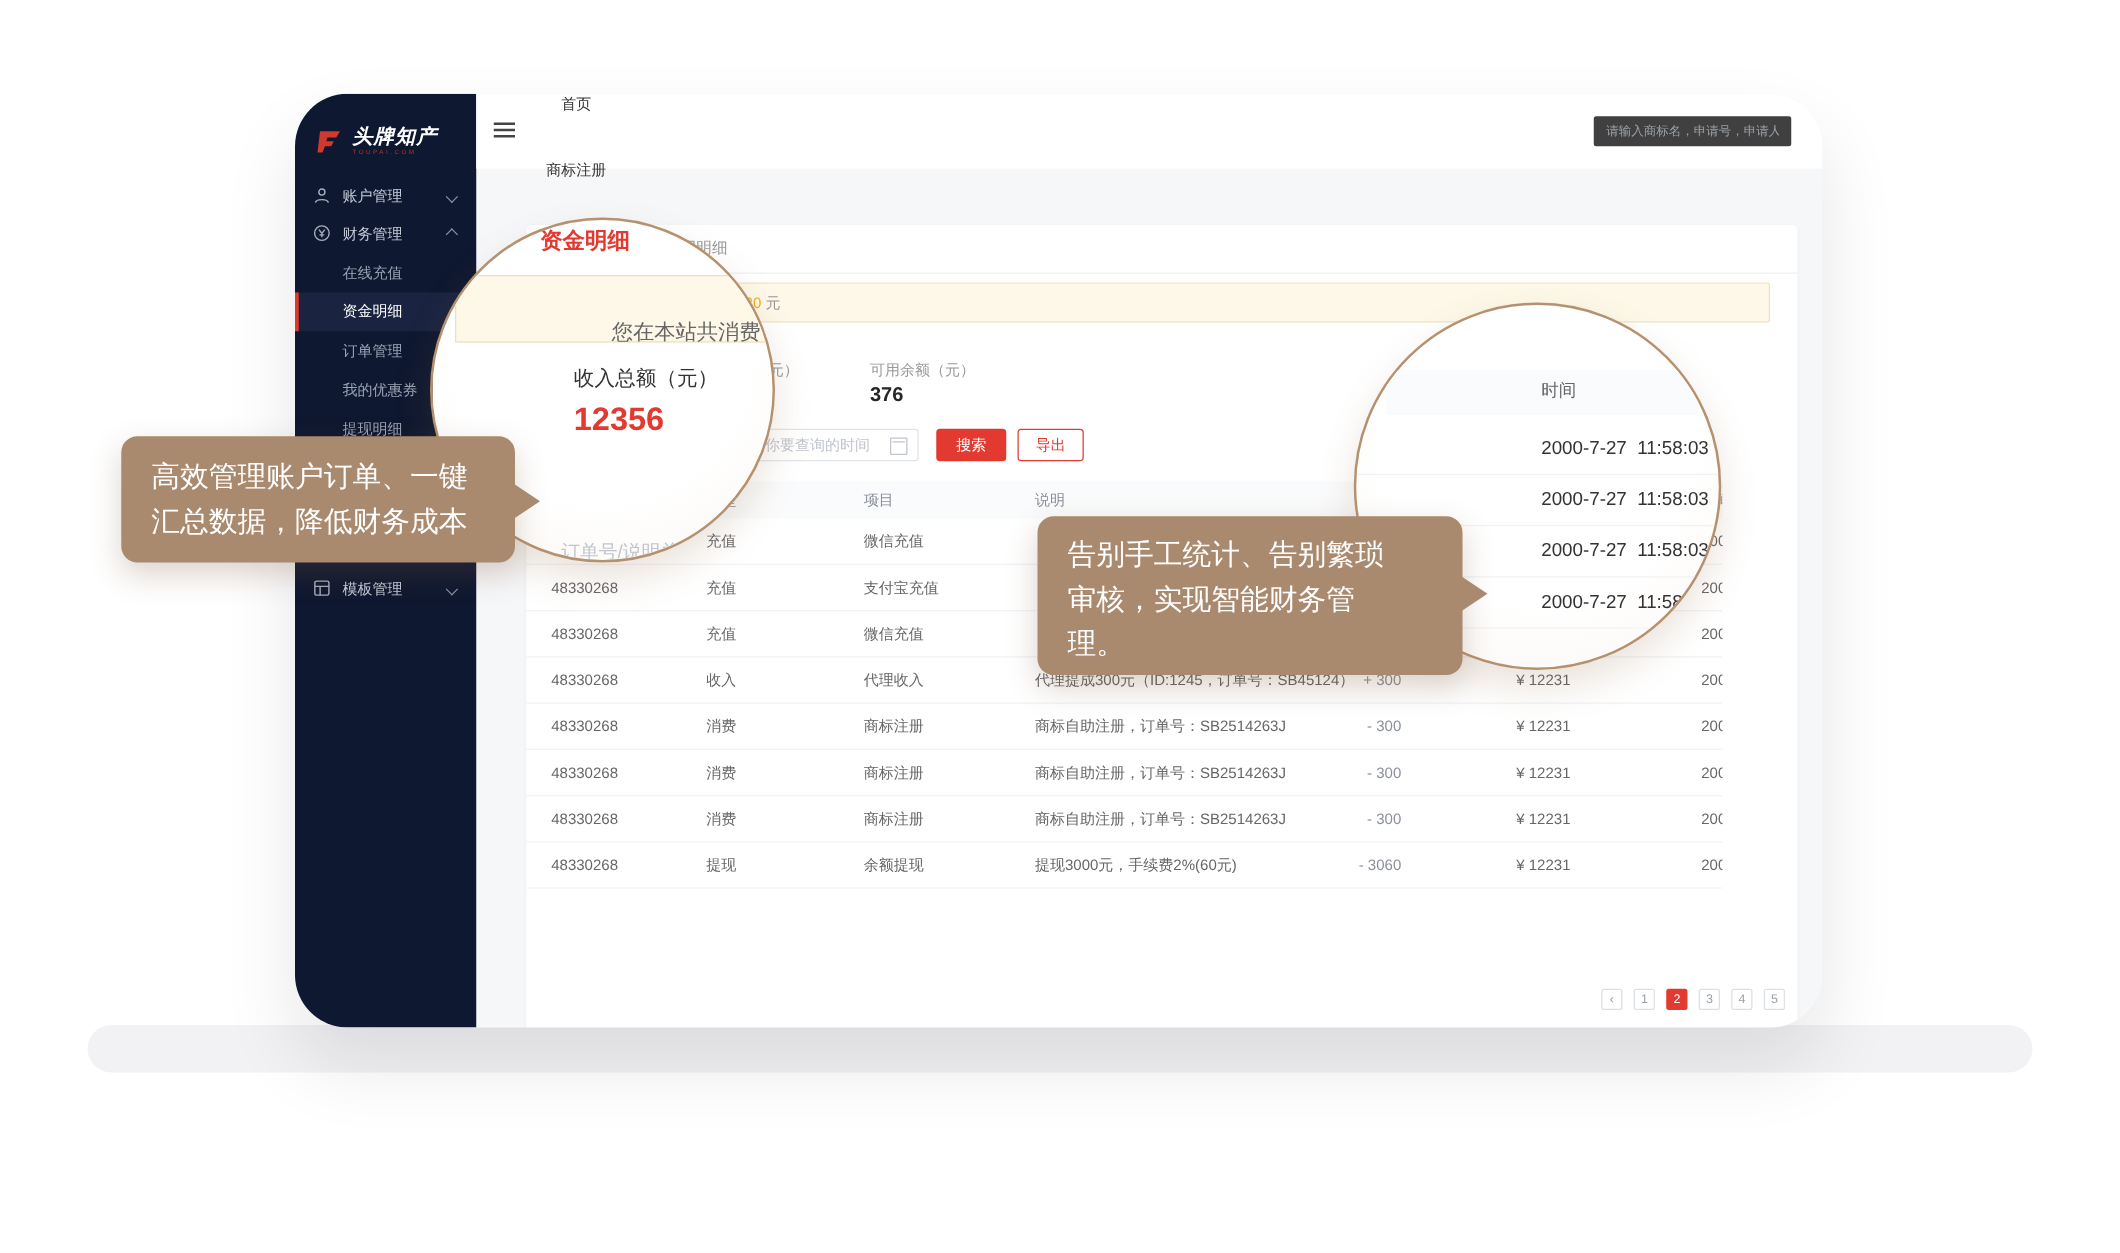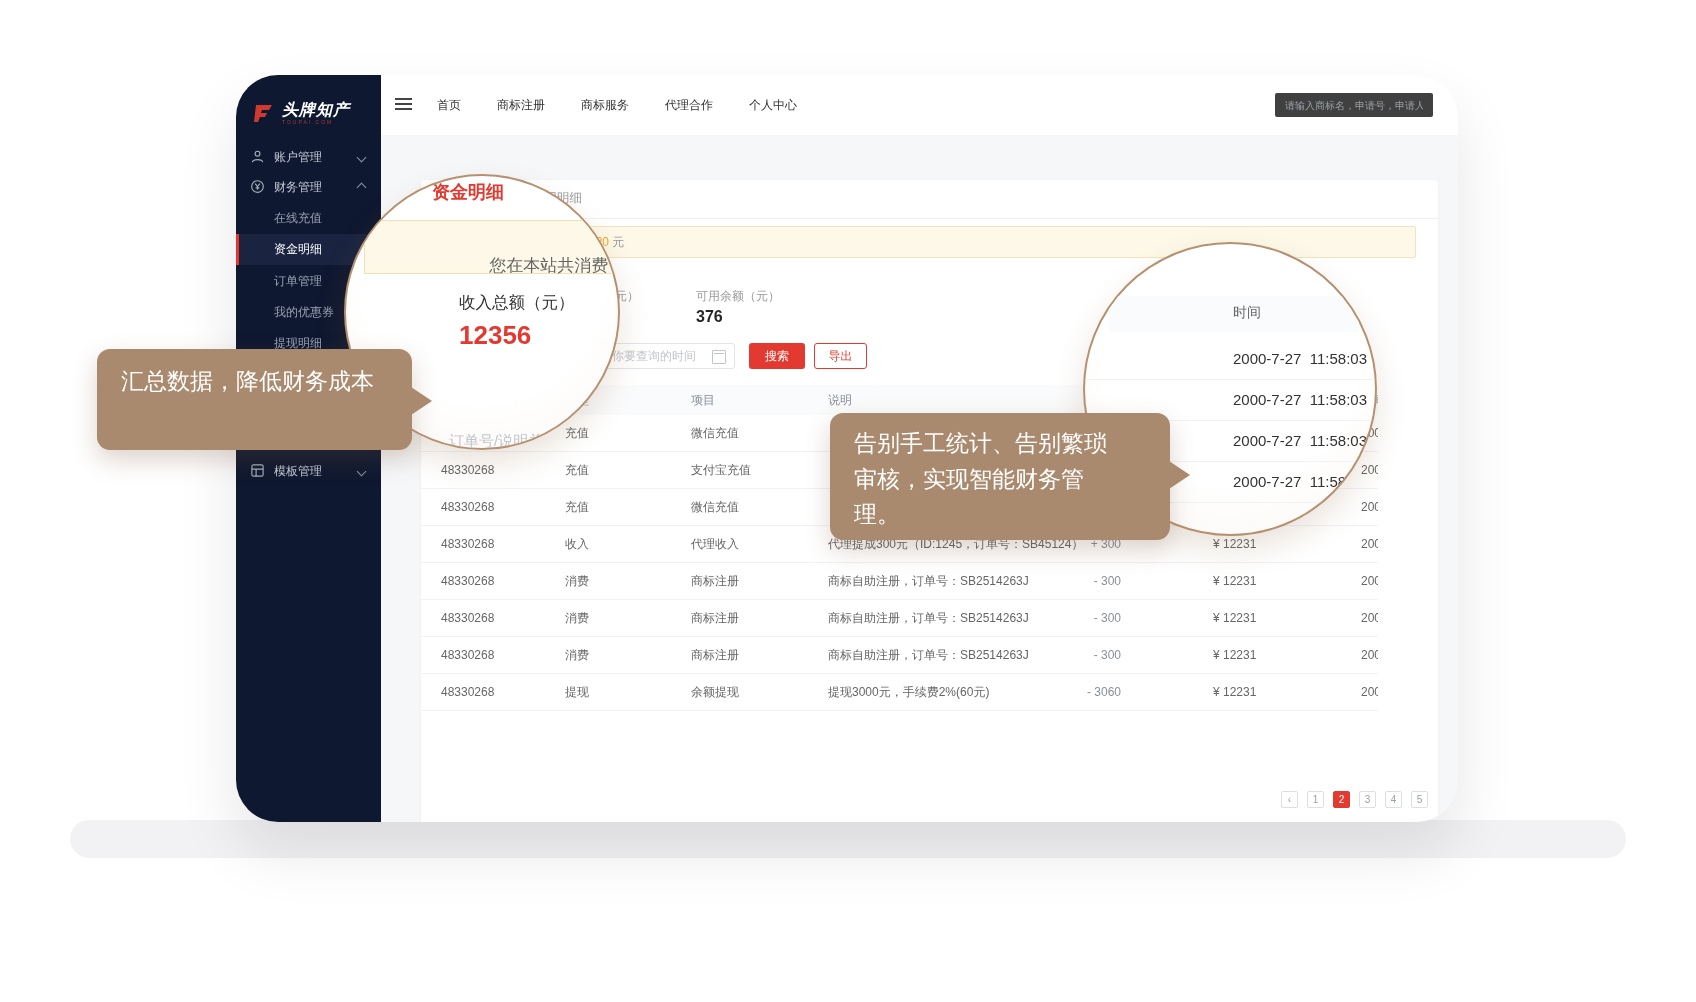--- a/index.html
+++ b/index.html
@@ -27,21 +27,21 @@
   .s-sub .lbl{position:absolute;left:38px;}
   .s-sub.active{background:#1a2440;color:#fff;}
   .s-sub.active .bar{position:absolute;left:0;top:0;width:3px;height:31px;background:#e3362c;}
   .caret{display:inline-block;width:6px;height:6px;border-right:1.5px solid #8b93a7;border-bottom:1.5px solid #8b93a7;transform:rotate(45deg);}
   .caret.up{transform:rotate(-135deg);}
 
   
   .navbar{position:absolute;left:145px;top:0;width:1077px;height:60px;background:#fff;}
   .hamburger{position:absolute;left:14px;top:23px;width:17px;cursor:pointer;}
   .hamburger i{display:block;height:2px;background:#444;margin-bottom:3px;}
-  .nav-items{position:absolute;left:56px;top:0;height:60px;display:flex;align-items:center;gap:36px;}
+  .nav-items{position:absolute;left:56px;top:0;height:60px;display:flex;align-items:center;gap:36px;flex-direction:column;}
   .nav-item{font-size:12px;color:#333;cursor:pointer;white-space:nowrap;}
   .nav-search{position:absolute;right:25px;top:18px;width:138px;height:24px;background:#404040;border:none;
               border-radius:2px;font-size:10px;color:#9aa0a8;padding:0 10px;font-family:inherit;}
   .nav-search::placeholder{color:#9aa0a8;}
 
   
   .crumbbar{position:absolute;left:145px;top:60px;width:1077px;height:37px;background:#f6f7f9;
             font-size:11px;color:#999;line-height:37px;padding-left:40px;box-sizing:border-box;}
   .crumbbar .sep{margin:0 6px;color:#bbb;}
   .crumbbar .cur{color:#666;}
@@ -346,20 +346,21 @@
         <div class="mtrow">
           <span>2000-7-27  11:58:03</span>
         </div>
         <div class="mtrow">
           <span>2000-7-27  11:58:03</span>
         </div>
       </div>
   </div>
 
   <div class="callout co-left">
+    <span class="ln">高效管理账户订单、一键</span>
     <span class="ln">汇总数据，降低财务成本</span>
     <span class="arrow"></span>
   </div>
   <div class="callout co-right">
     <span class="ln">告别手工统计、告别繁琐</span>
     <span class="ln">审核，实现智能财务管</span>
     <span class="ln">理。</span>
     <span class="arrow"></span>
   </div>
 

